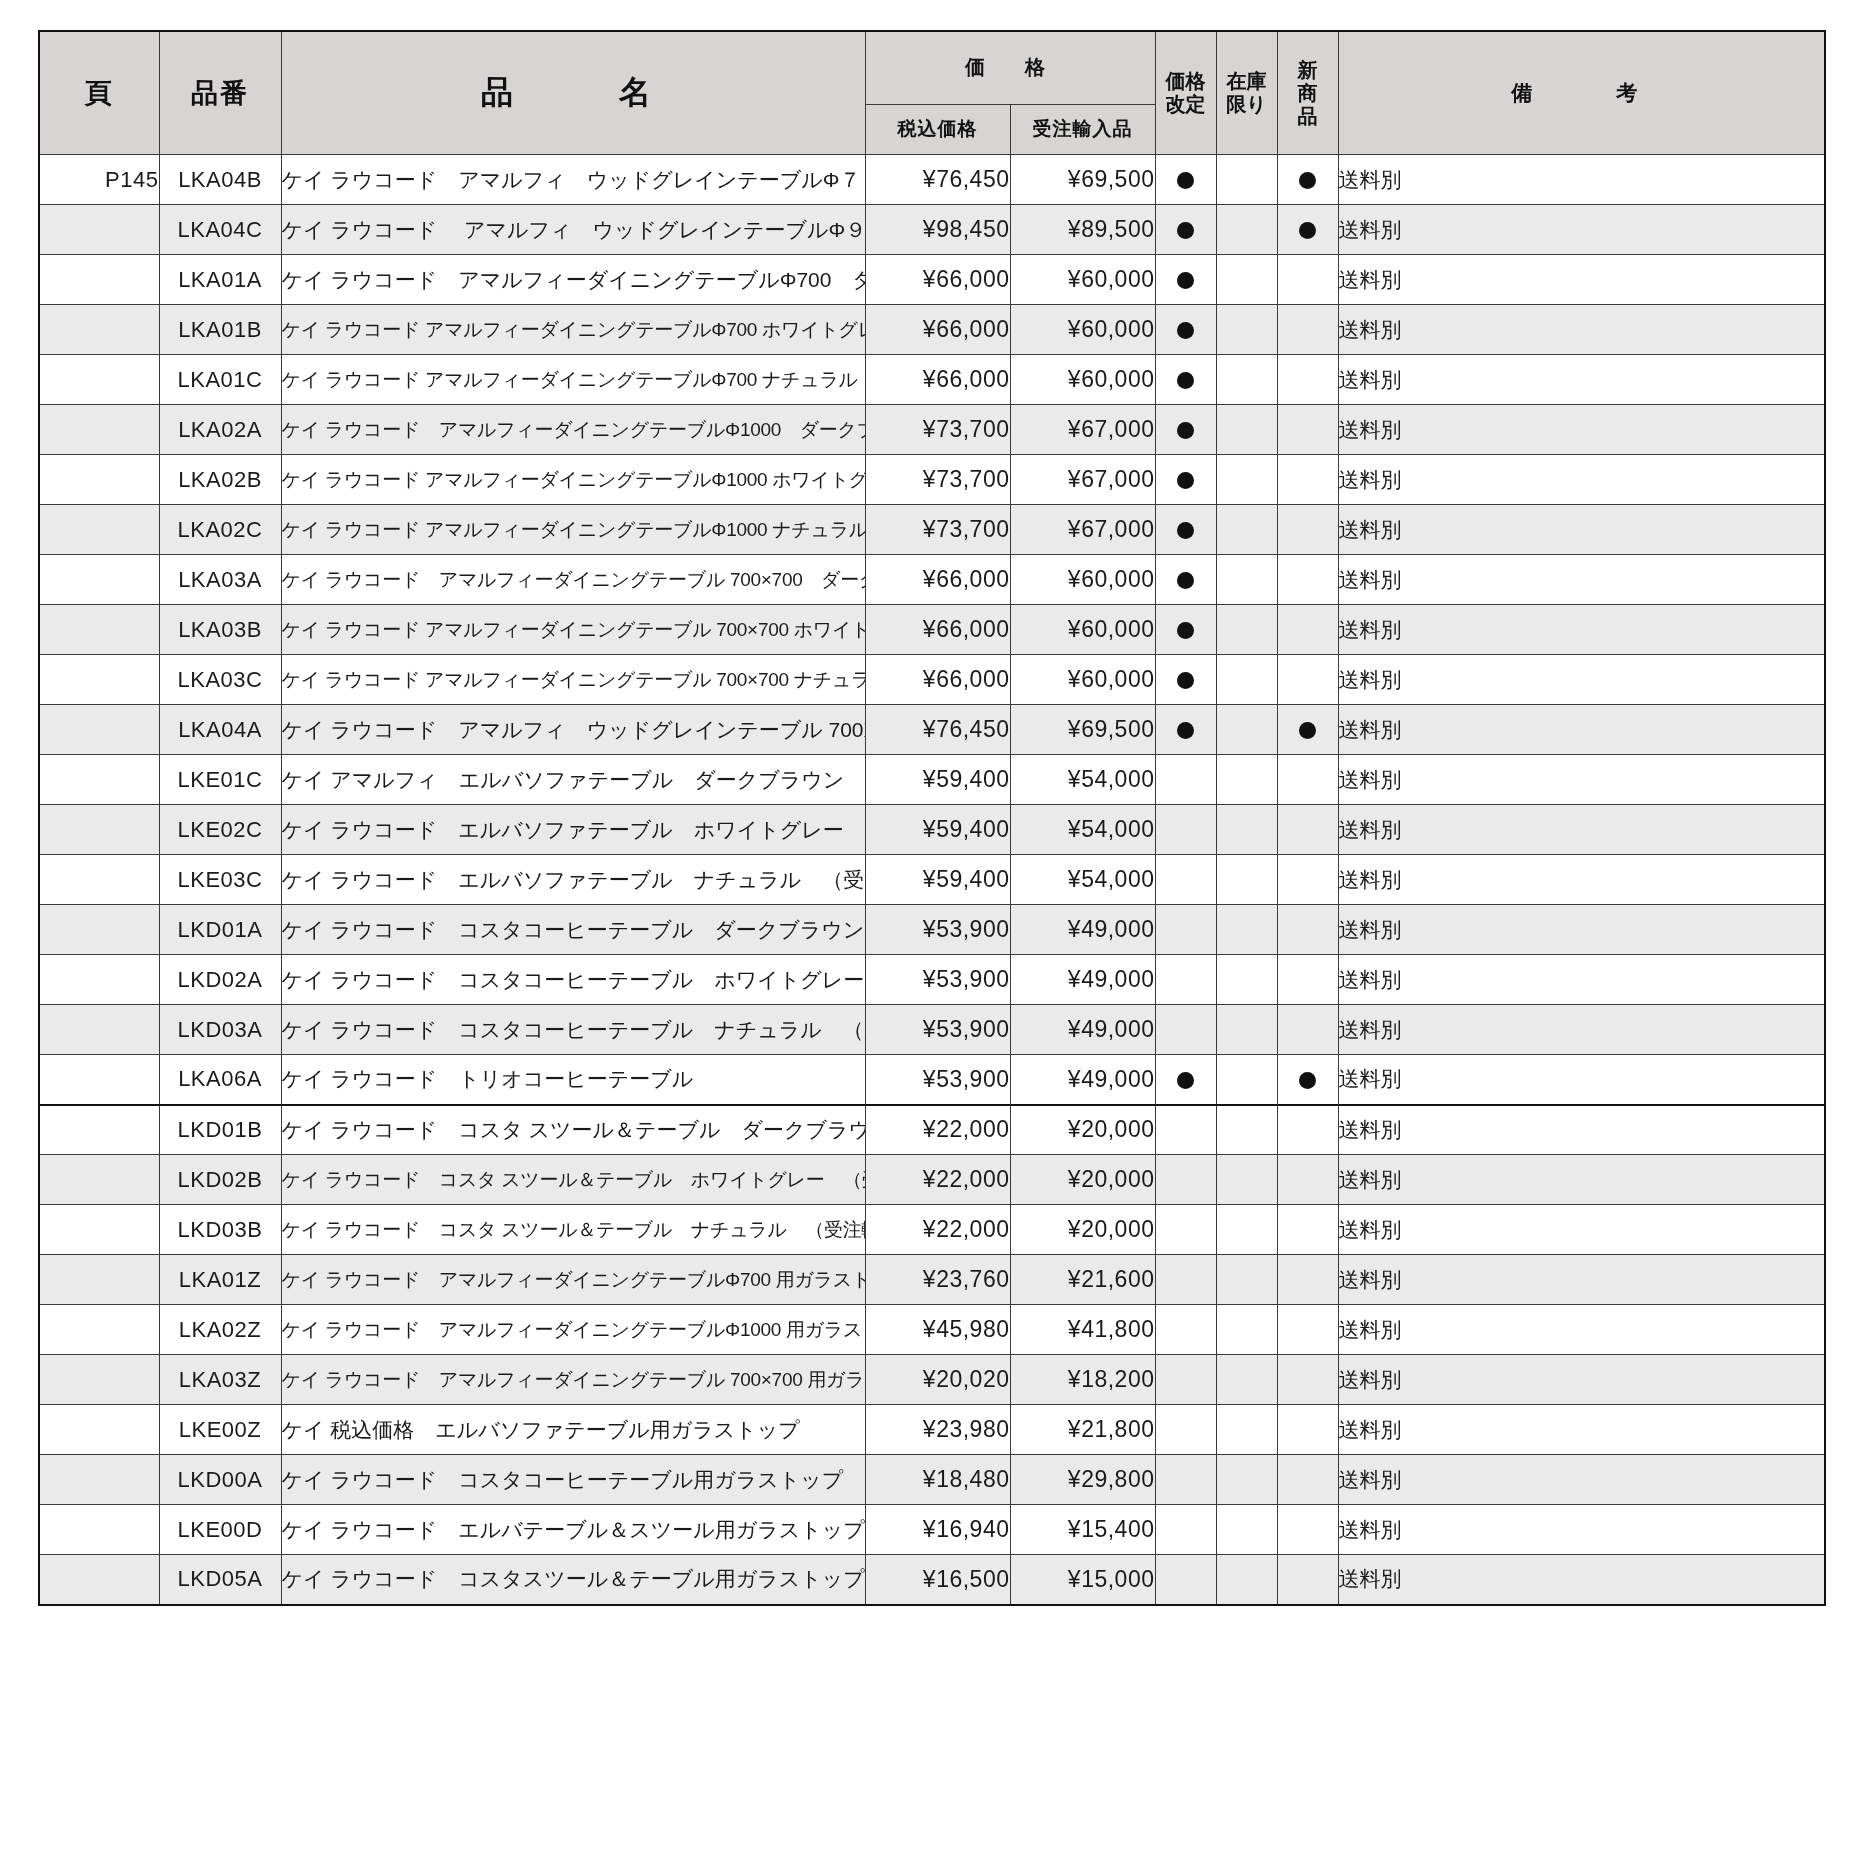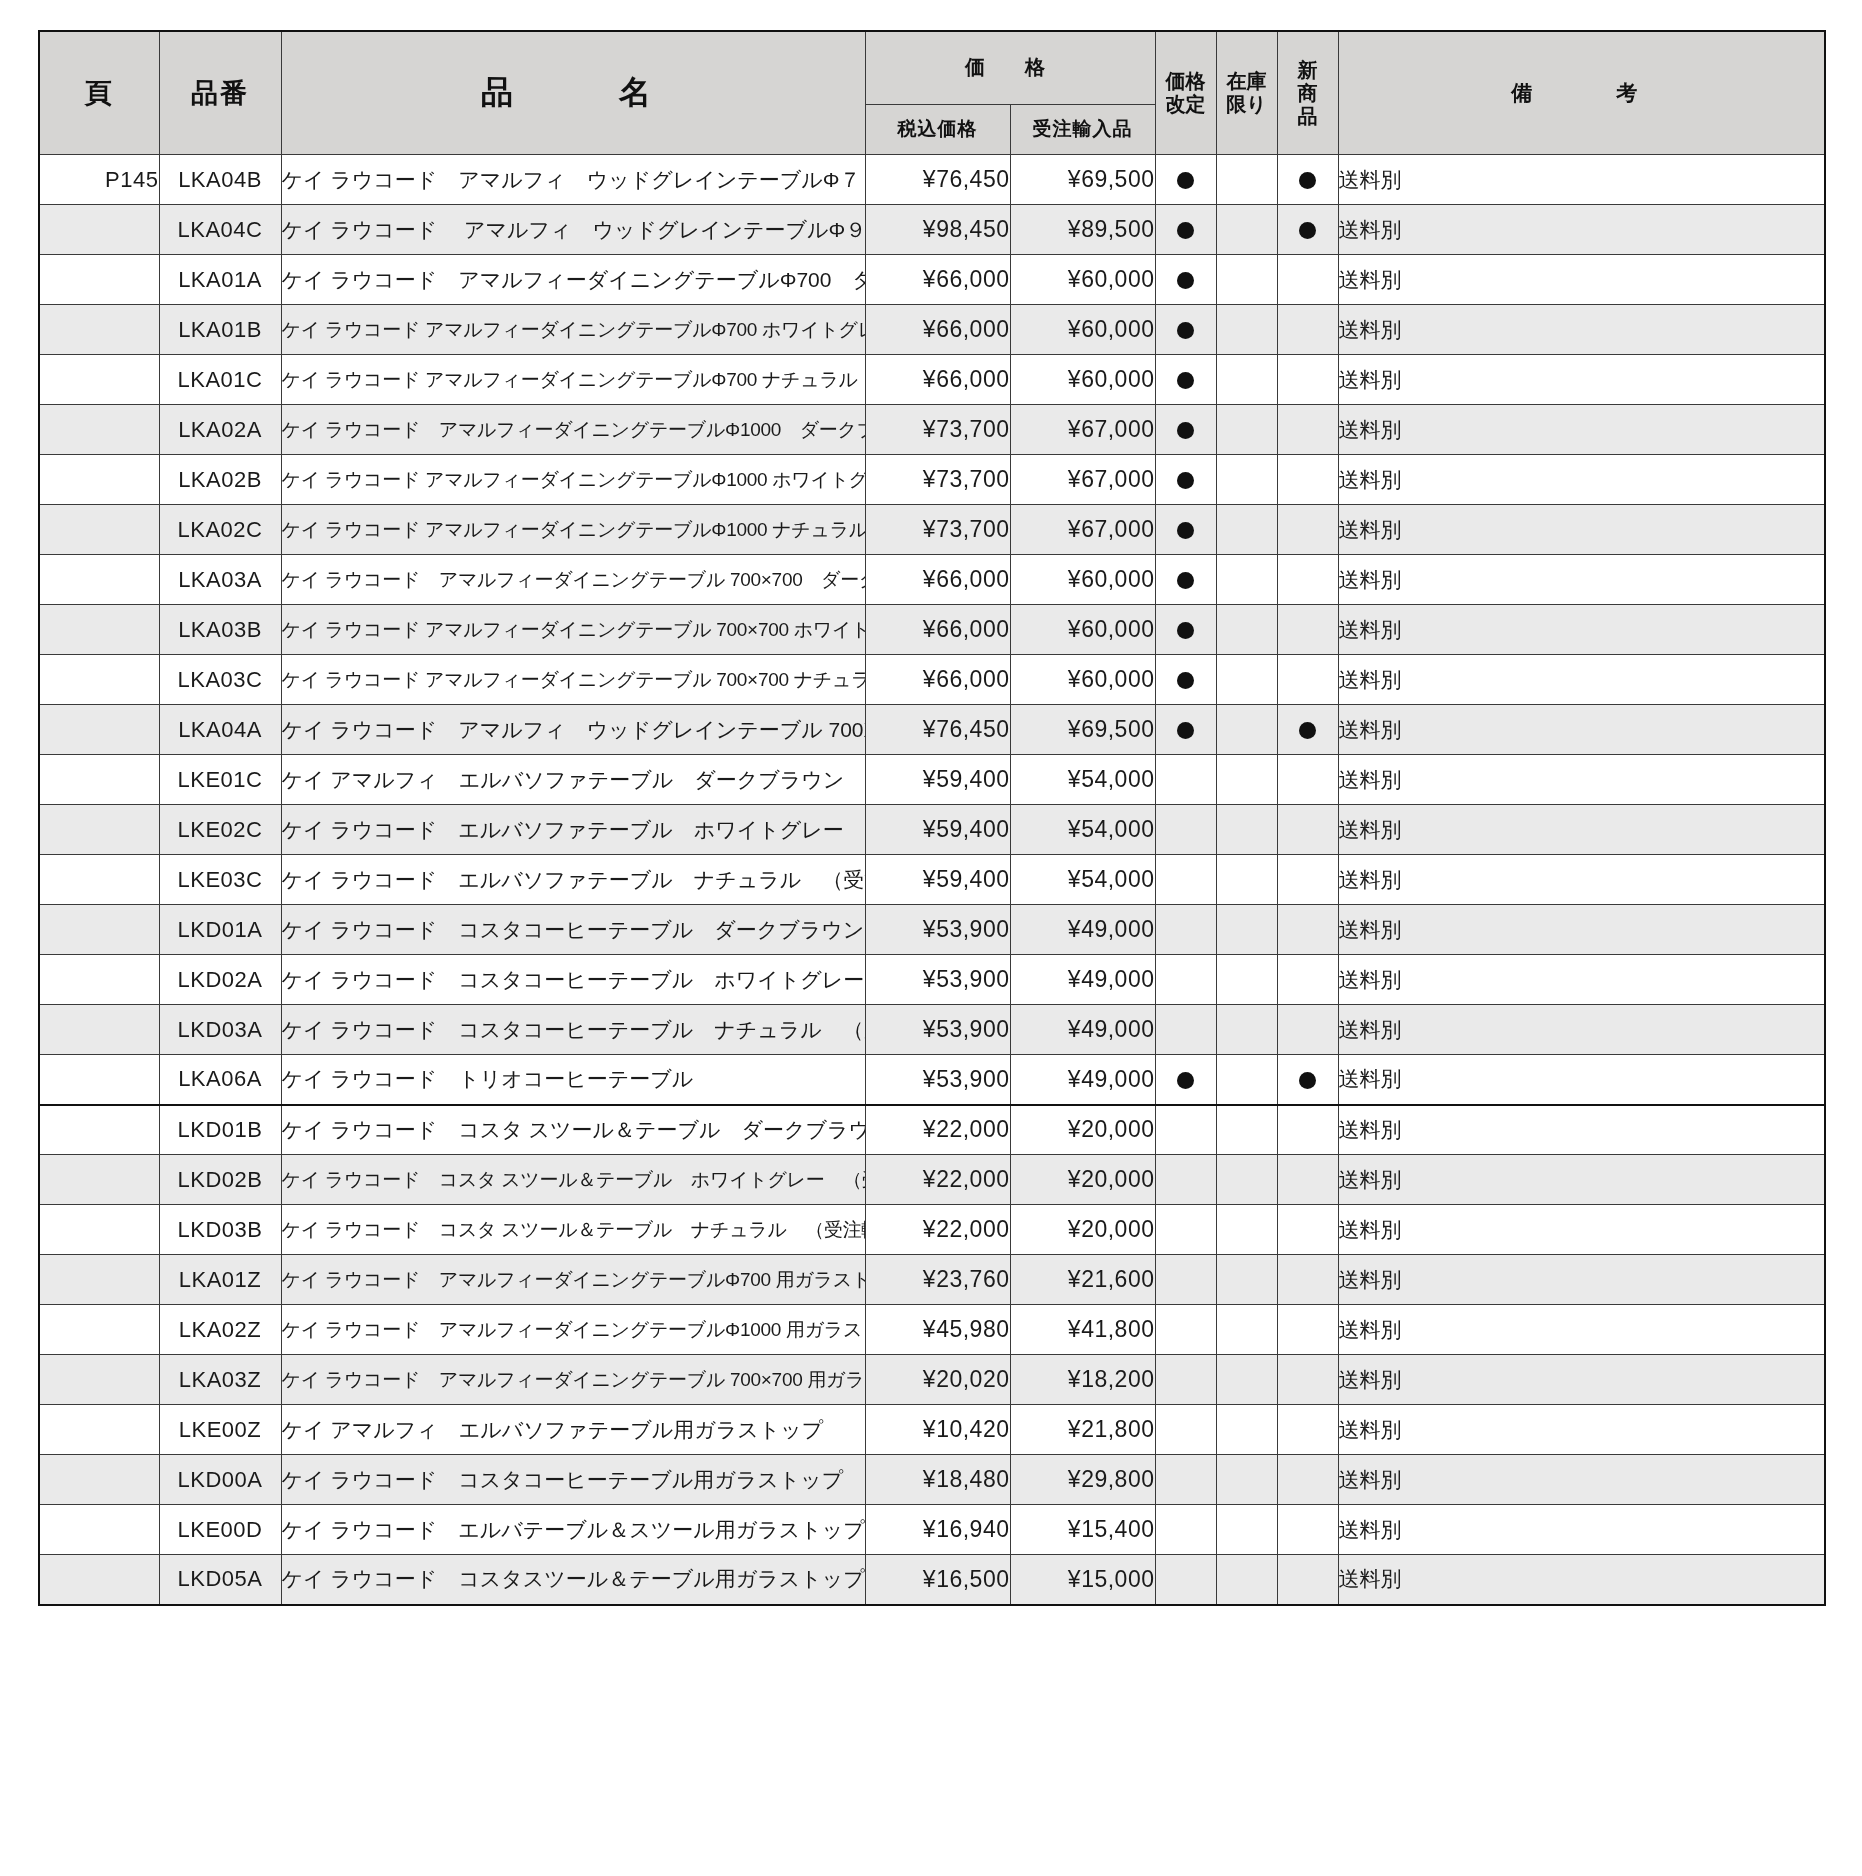--- a/index.html
+++ b/index.html
@@ -422,22 +422,22 @@
           <td class="price">¥20,020</td>
           <td class="price">¥18,200</td>
           <td class="mark"></td>
           <td class="mark"></td>
           <td class="mark"></td>
           <td class="note">送料別</td>
         </tr>
         <tr>
           <td class="page leftcol"></td>
           <td class="code">LKE00Z</td>
-          <td class="name">ケイ アマルフィ　エルバソファテーブル用ガラストップ</td>
-          <td class="price">¥10,420</td>
+          <td class="name">ケイ 税込価格　エルバソファテーブル用ガラストップ</td>
+          <td class="price">¥23,980</td>
           <td class="price">¥21,800</td>
           <td class="mark"></td>
           <td class="mark"></td>
           <td class="mark"></td>
           <td class="note">送料別</td>
         </tr>
         <tr class="shade">
           <td class="page leftcol"></td>
           <td class="code">LKD00A</td>
           <td class="name">ケイ ラウコード　コスタコーヒーテーブル用ガラストップ</td>

